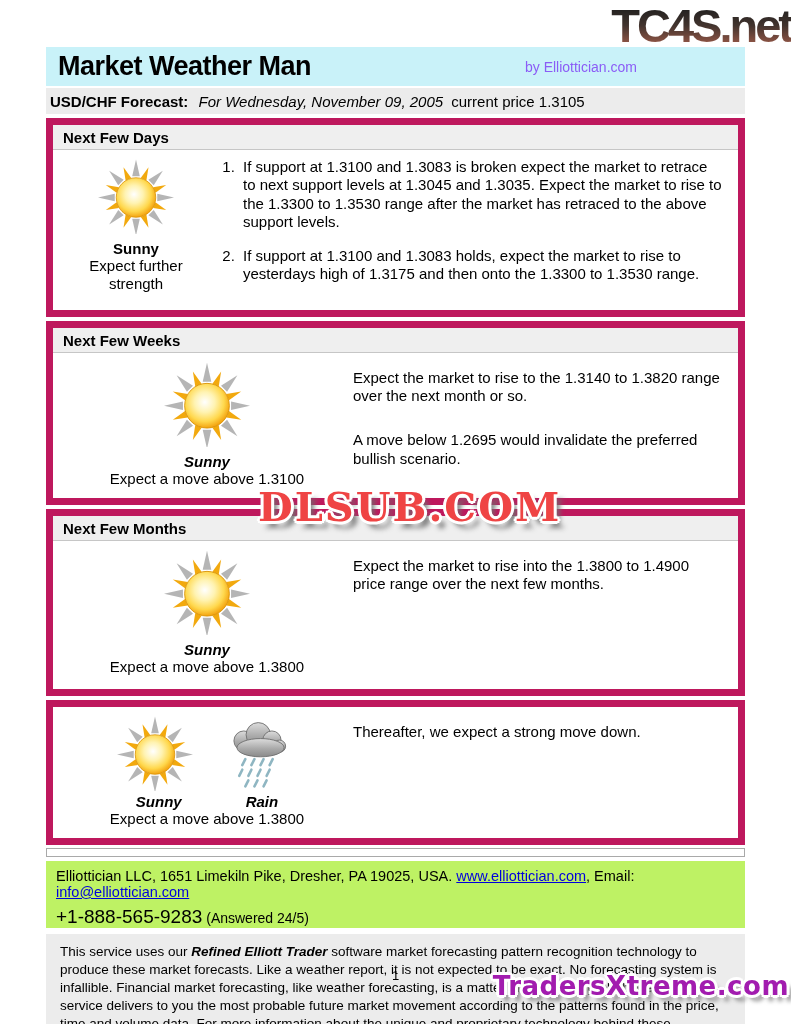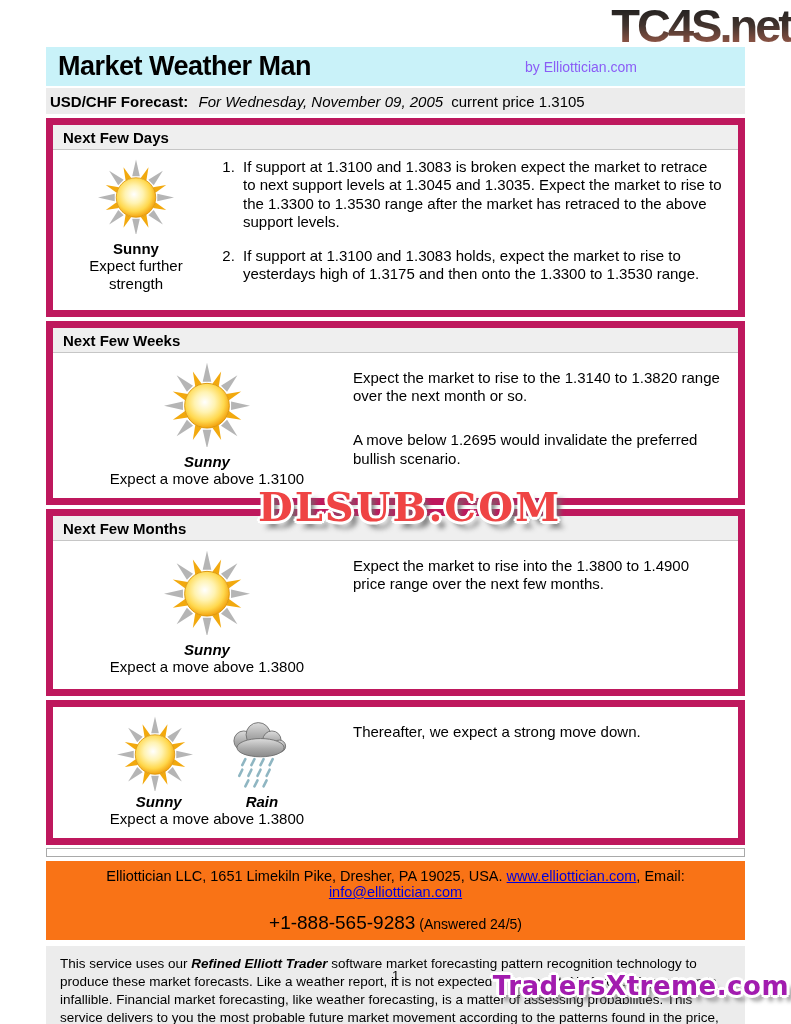--- a/index.html
+++ b/index.html
@@ -37,23 +37,23 @@
   .para + .para { margin-top: 26px; }
   .icons-row { display: flex; justify-content: center; gap: 28px; align-items: flex-end; }
   .caps-row { display: flex; justify-content: center; gap: 64px; }
   .sun-sm { width: 76px; height: 76px; }
   .sun-lg { width: 86px; height: 86px; }
   .rain-ic { width: 76px; height: 76px; }
 
   .empty-strip { border: 1px solid #a9a9a9; height: 9px; margin-top: 3px; background: #fff; }
 
   
-  .footer-box { background: #f97316; margin-top: 4px; padding: 7px 10px 6px 10px; text-align: center; }
+  .footer-box { background: #bef264; margin-top: 4px; padding: 7px 10px 0 10px; }
   .footer-line1 { font-size: 14.5px; }
-  .footer-line2 { margin-top: 12px; }
+  .footer-line2 { margin-top: 6px; }
   .phone { font-size: 19px; }
   .answered { font-size: 14px; }
   a, .link { color: #0000dd; text-decoration: underline; cursor: pointer; }
 
   
   .disclaimer { background: #ececec; margin-top: 6px; padding: 9px 14px; font-size: 13.5px; line-height: 1.33; }
   .bi { font-weight: bold; font-style: italic; }
 
   .page-num { position: absolute; left: 0; width: 791px; top: 968px; text-align: center; font-size: 13px; }
 

